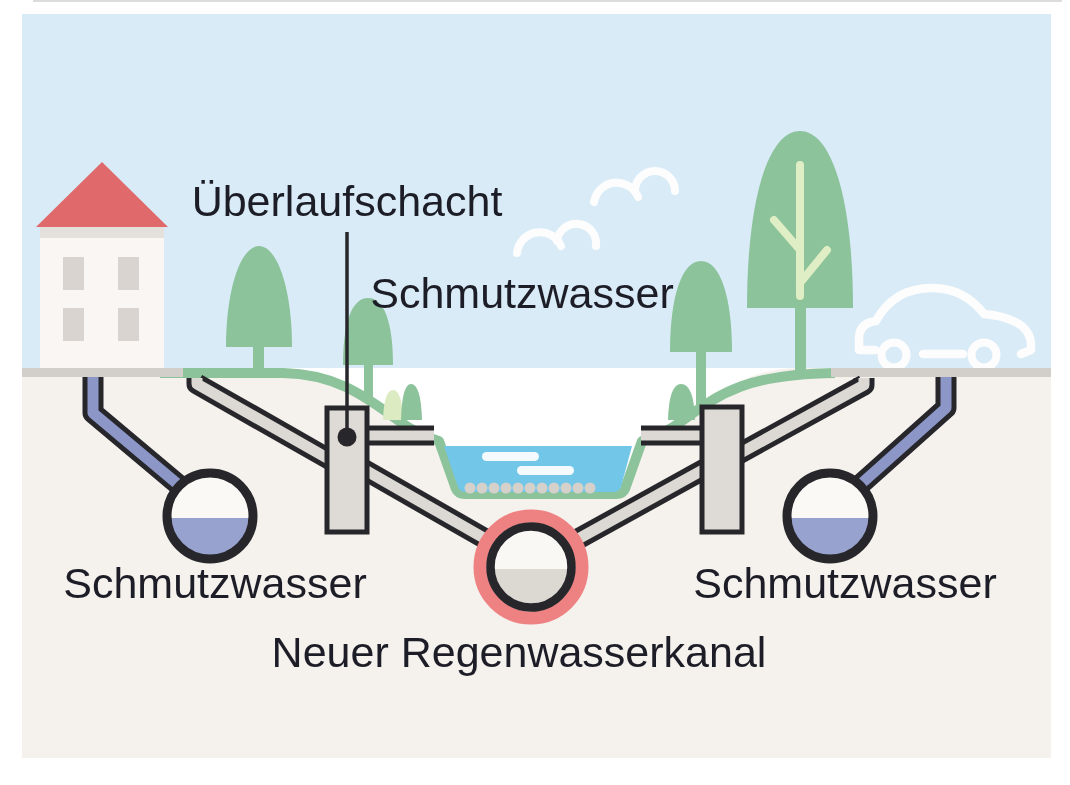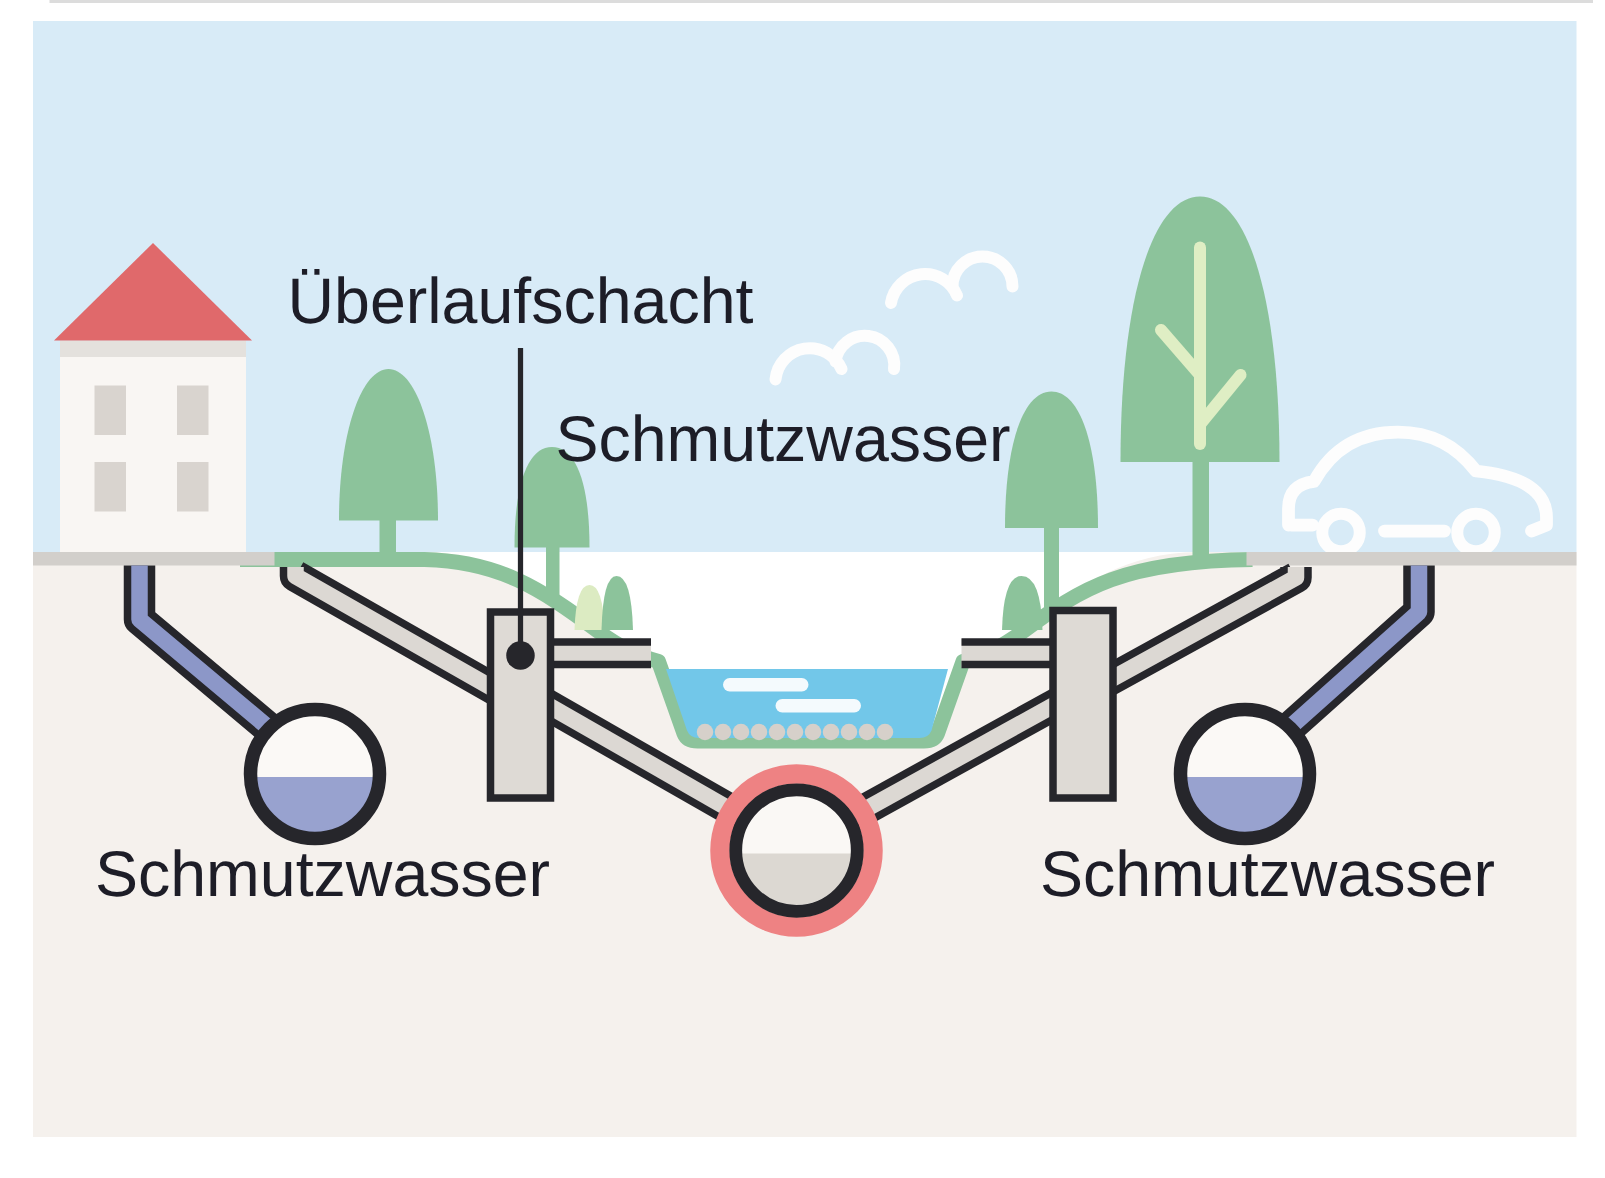--- a/index.html
+++ b/index.html
@@ -163,13 +163,14 @@
       <circle cx="347" cy="437" r="9.5" fill="#26262b"></circle>
     </g>
   </svg>
 
   <div class="lbl" style="left:347px;top:183px;">Überlaufschacht</div>
   <div class="lbl" style="left:522px;top:275px;">
     <span style="display:block;">Schmutzwasser</span>
   </div>
   <div class="lbl" style="left:215px;top:565px;">Schmutzwasser</div>
   <div class="lbl" style="left:845px;top:565px;">Schmutzwasser</div>
+  <div class="lbl" style="left:519px;top:634px;">Neuer Regenwasserkanal</div>
 </div>
 
 </body></html>

